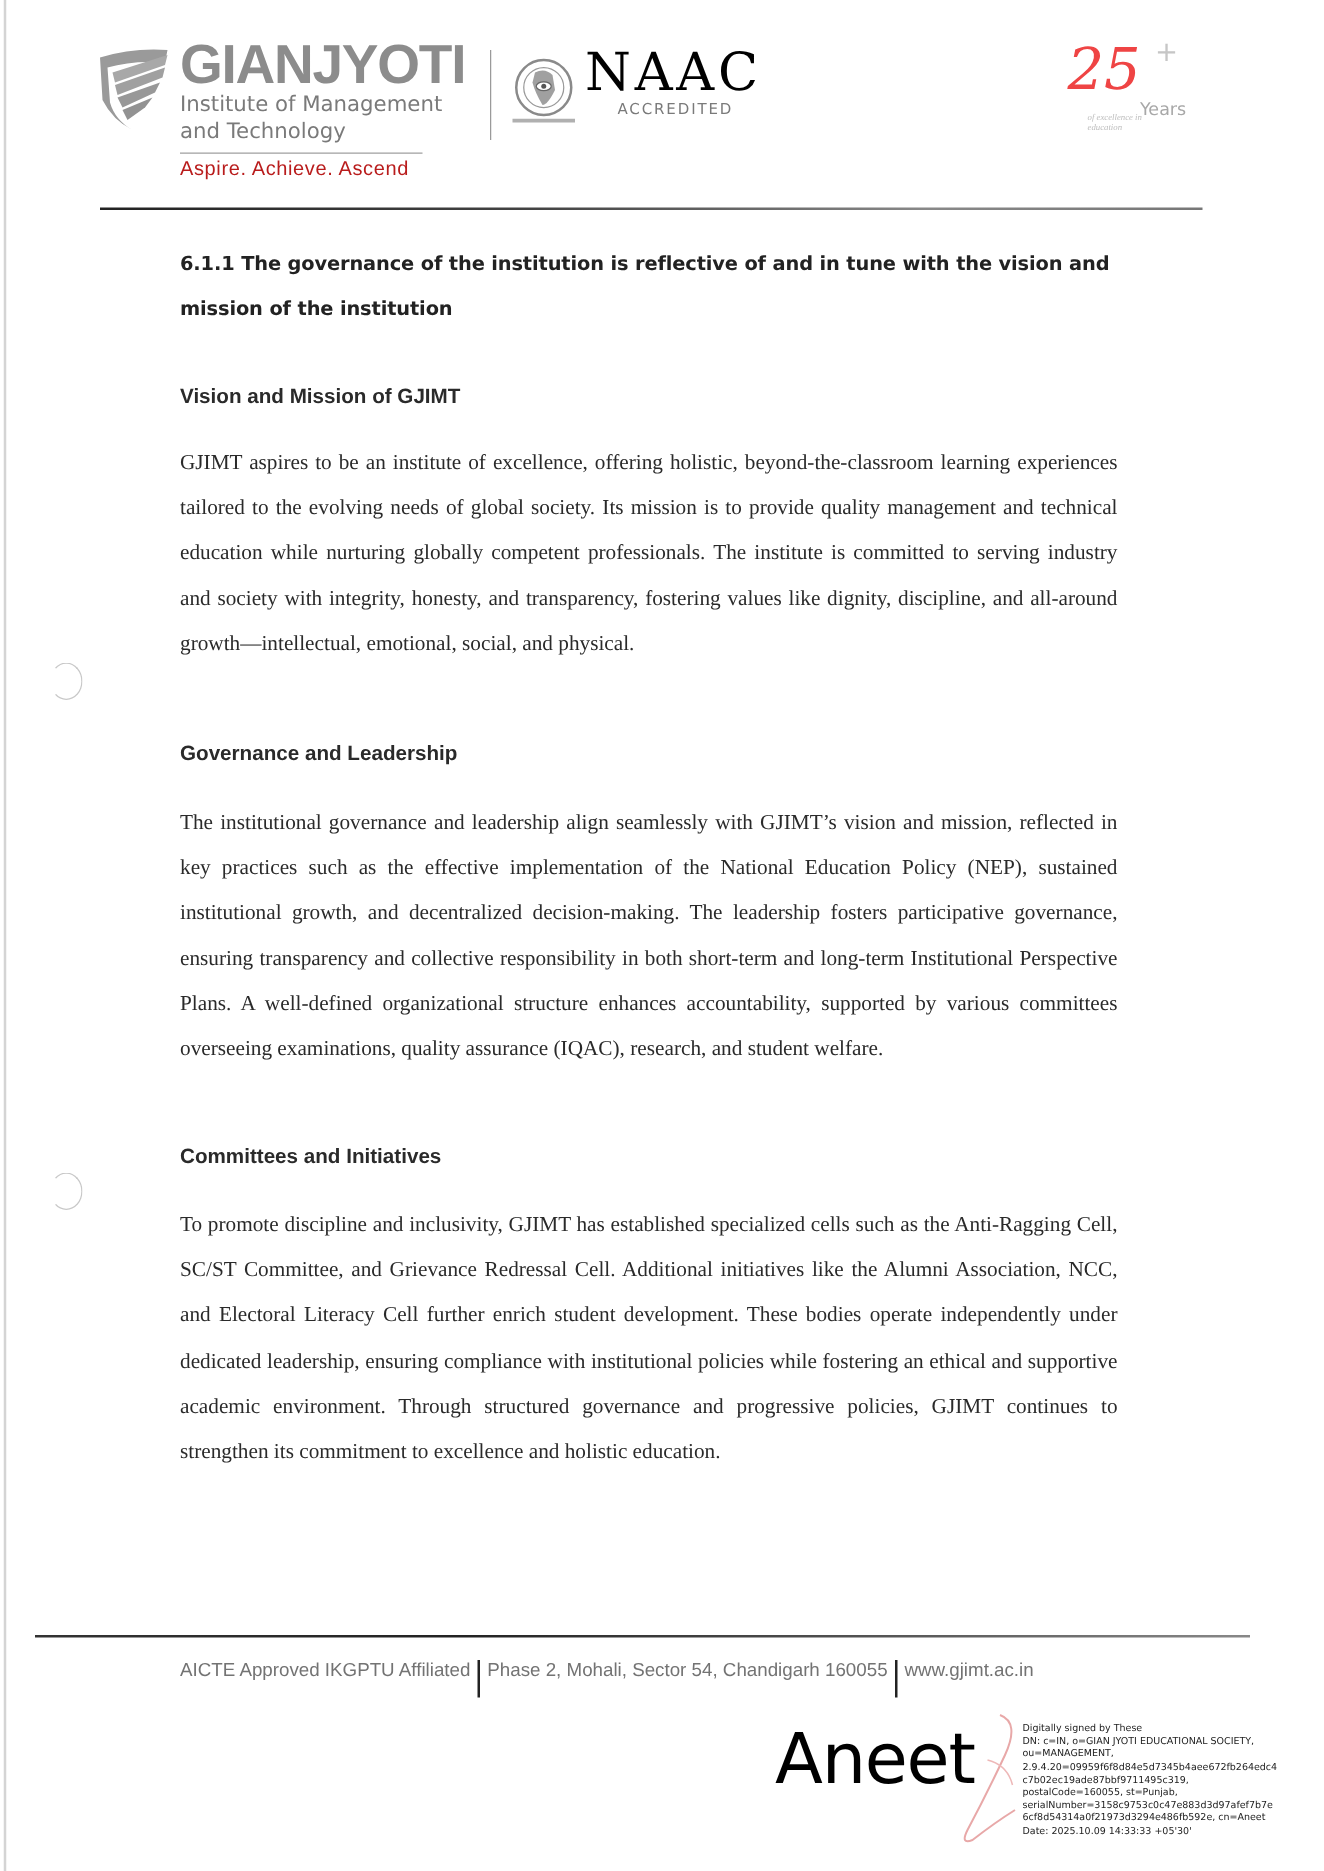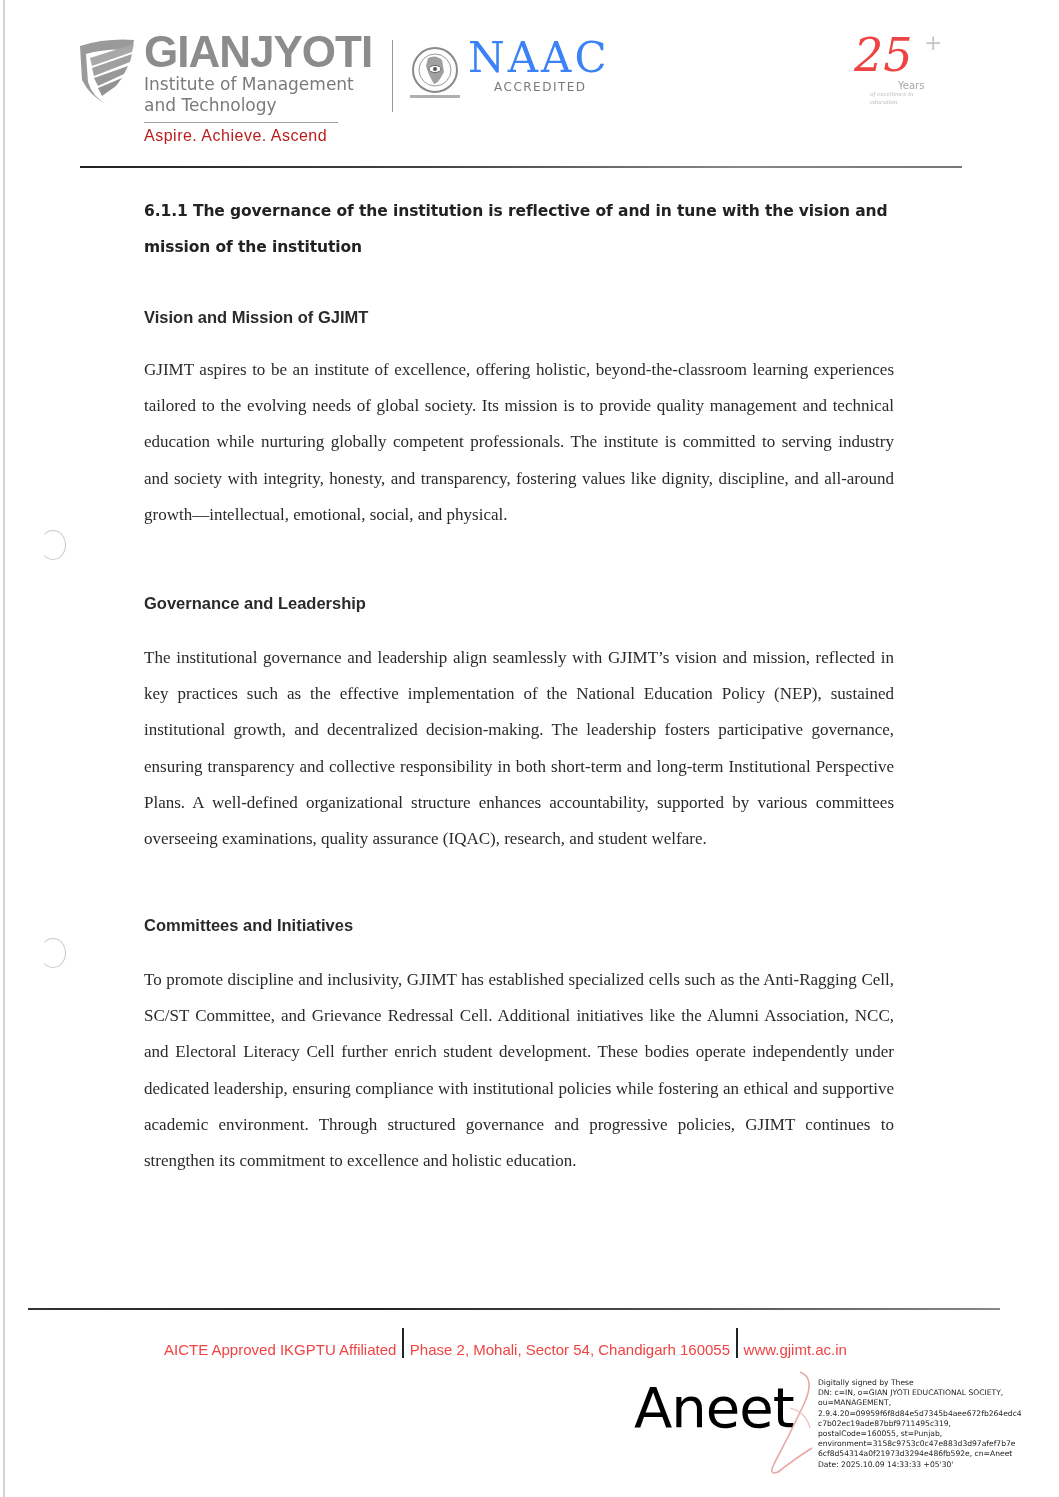--- a/index.html
+++ b/index.html
@@ -13,50 +13,50 @@
     .header { position: absolute; left: 76px; top: 24px; width: 900px; height: 130px; }
     .logo-shield { position: absolute; left: 0; top: 12px; width: 62px; height: 72px; }
     .brand { position: absolute; left: 68px; top: 6px; }
     .brand-name { font-family: "Liberation Sans", sans-serif; font-size: 44px; font-weight: bold; color: #8c8c8c; letter-spacing: -1px; line-height: 44px; }
     .brand-sub { font-family: "DejaVu Sans", sans-serif; font-size: 17px; color: #7a7a7a; line-height: 21px; }
     .brand-rule { width: 194px; height: 1px; background: #a0a0a0; margin: 6px 0 4px 0; }
     .tagline { font-family: Liberation Sans, sans-serif; font-size: 16px; color: #b91c1c; letter-spacing: 0.5px; }
     .vsep { position: absolute; left: 316px; top: 16px; width: 1px; height: 72px; background: #9a9a9a; }
     .naac-emblem { position: absolute; left: 330px; top: 20px; width: 58px; height: 58px; }
     .naac { position: absolute; left: 392px; top: 12px; }
-    .naac-title { font-family: "DejaVu Serif", serif; font-size: 42px; color: #3b82f6; letter-spacing: 3px; line-height: 44px; }
+    .naac-title { font-family: "DejaVu Serif", serif; font-size: 42px; color: #000000; letter-spacing: 3px; line-height: 44px; }
     .naac-sub { font-family: "DejaVu Sans", sans-serif; font-size: 12px; color: #7a7a7a; letter-spacing: 1.5px; padding-left: 26px; }
     .years { position: absolute; left: 770px; top: 4px; width: 100px; height: 80px; }
     .years-num { position: absolute; left: 8px; top: 0; font-family: "DejaVu Serif", serif; font-size: 46px; color: #ef4444; font-style: italic; }
     .years-plus { position: absolute; left: 78px; top: 2px; font-family: "DejaVu Sans", sans-serif; font-size: 22px; color: #c6c6c6; }
-    .years-label { position: absolute; left: 52px; top: 52px; font-size: 10px; color: #a8a8a8; font-family: "DejaVu Sans", sans-serif; }
+    .years-label { position: absolute; left: 66px; top: 52px; font-size: 14px; color: #a8a8a8; font-family: "DejaVu Sans", sans-serif; }
     .years-caption { position: absolute; left: 24px; top: 62px; font-size: 7px; color: #bdbdbd; font-family: Liberation Serif, serif; font-style: italic; width: 70px; line-height: 8px; }
 
     .header-rule { position: absolute; left: 80px; top: 166px; width: 882px; height: 1.5px; background: linear-gradient(to right, #222 0%, #444 40%, #888 75%, #777 100%); }
 
     
     .content { position: absolute; left: 144px; top: 193px; width: 752px; }
     .doc-heading { font-family: "DejaVu Sans", sans-serif; font-size: 15.5px; line-height: 36px; color: #222; letter-spacing: -0.1px; }
     .section-title { font-family: Liberation Sans, sans-serif; font-weight: bold; font-size: 16.5px; color: #2a2a2a; }
     .para { font-family: "Liberation Serif", serif; font-size: 17px; line-height: 36.2px; text-align: justify; color: #2a2a2a; }
 
     .st-vision { position: absolute; left: 144px; top: 308px; }
     .p-vision { position: absolute; left: 144px; top: 352px; width: 750px; }
     .st-gov { position: absolute; left: 144px; top: 594px; }
     .p-gov { position: absolute; left: 144px; top: 640px; width: 750px; }
     .st-comm { position: absolute; left: 144px; top: 916px; }
     .p-comm { position: absolute; left: 144px; top: 962px; width: 750px; }
 
     
     .footer-rule { position: absolute; left: 28px; top: 1308px; width: 972px; height: 1.5px; background: linear-gradient(to right, #333 0%, #222 35%, #555 70%, #888 100%); }
-    .footer { position: absolute; left: 144px; top: 1328px; height: 30px; display: flex; align-items: flex-end; font-family: "Liberation Sans", sans-serif; font-size: 15px; color: #ef4444; margin-left: 20px; }
+    .footer { position: absolute; left: 144px; top: 1328px; height: 30px; display: flex; align-items: flex-start; font-family: "Liberation Sans", sans-serif; font-size: 15px; color: #737373; }
     .footer-sep { width: 1.5px; height: 30px; background: #222; margin: 0 6px; }
 
     
-    .sig-name { position: absolute; left: 634px; top: 1373px; font-family: "DejaVu Sans", sans-serif; font-size: 56px; color: #000; letter-spacing: -1px; line-height: 70px; }
+    .sig-name { position: absolute; left: 620px; top: 1373px; font-family: "DejaVu Sans", sans-serif; font-size: 56px; color: #000; letter-spacing: -1px; line-height: 70px; }
     .sig-mark { position: absolute; left: 760px; top: 1368px; width: 60px; height: 112px; }
     .sig-details { position: absolute; left: 818px; top: 1378px; width: 210px; font-family: "DejaVu Sans", sans-serif; font-size: 7.6px; line-height: 10.2px; color: #222; word-break: break-all; }
   </style>
 </head>
 <body>
 
 <div class="left-edge"></div>
 <div class="punch-hole" style="left:40px; top:530px;"></div>
 <div class="punch-hole" style="left:40px; top:938px;"></div>
 
@@ -125,16 +125,16 @@
   <path d="M40 4 Q56 10 44 36 Q30 66 14 96 Q8 108 18 104 Q36 90 52 80" fill="none" stroke="#e8a8a8" stroke-width="1.6"></path>
   <path d="M30 40 Q46 44 50 60" fill="none" stroke="#eeb8b8" stroke-width="1.2"></path>
 </svg>
 <div class="sig-details">
   <div>Digitally signed by These</div>
   <div>DN: c=IN, o=GIAN JYOTI EDUCATIONAL SOCIETY,</div>
   <div>ou=MANAGEMENT,</div>
   <div>2.9.4.20=09959f6f8d84e5d7345b4aee672fb264edc4</div>
   <div>c7b02ec19ade87bbf9711495c319,</div>
   <div>postalCode=160055, st=Punjab,</div>
-  <div>environment=3158c9753c0c47e883d3d97afef7b7e</div>
+  <div>serialNumber=3158c9753c0c47e883d3d97afef7b7e</div>
   <div>6cf8d54314a0f21973d3294e486fb592e, cn=Aneet</div>
   <div>Date: 2025.10.09 14:33:33 +05'30'</div>
 </div>
 
 </body></html>

